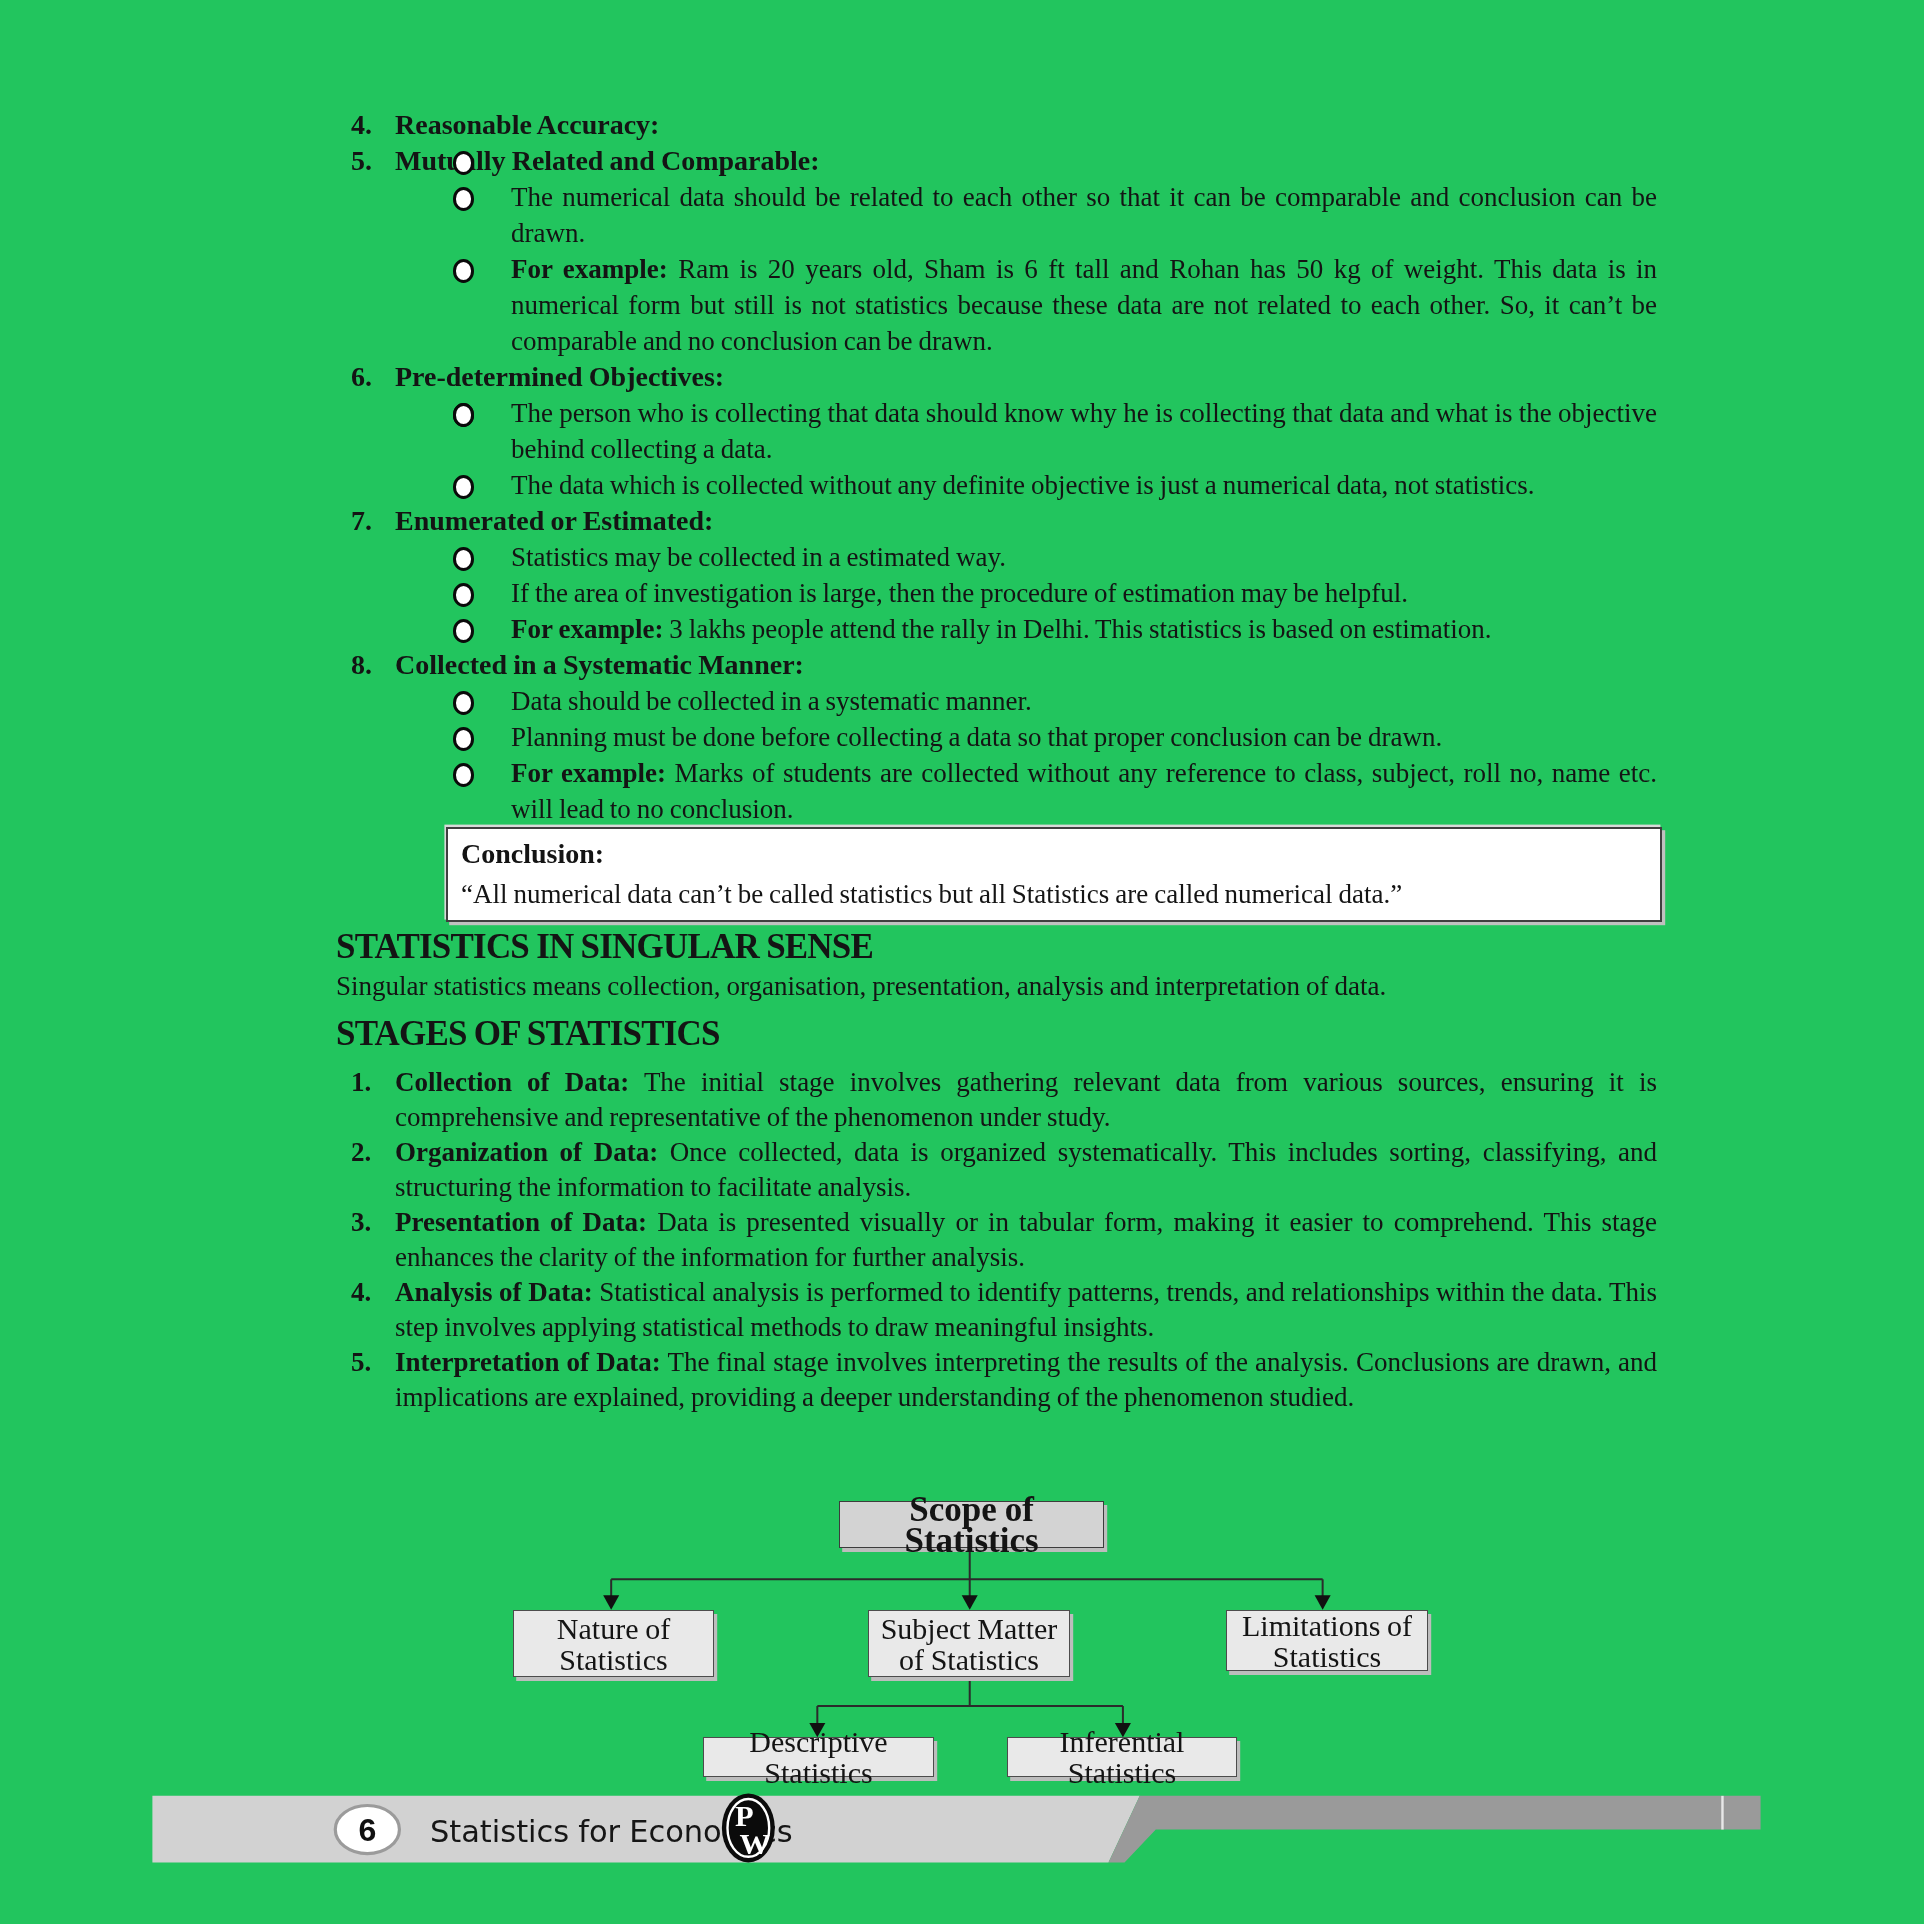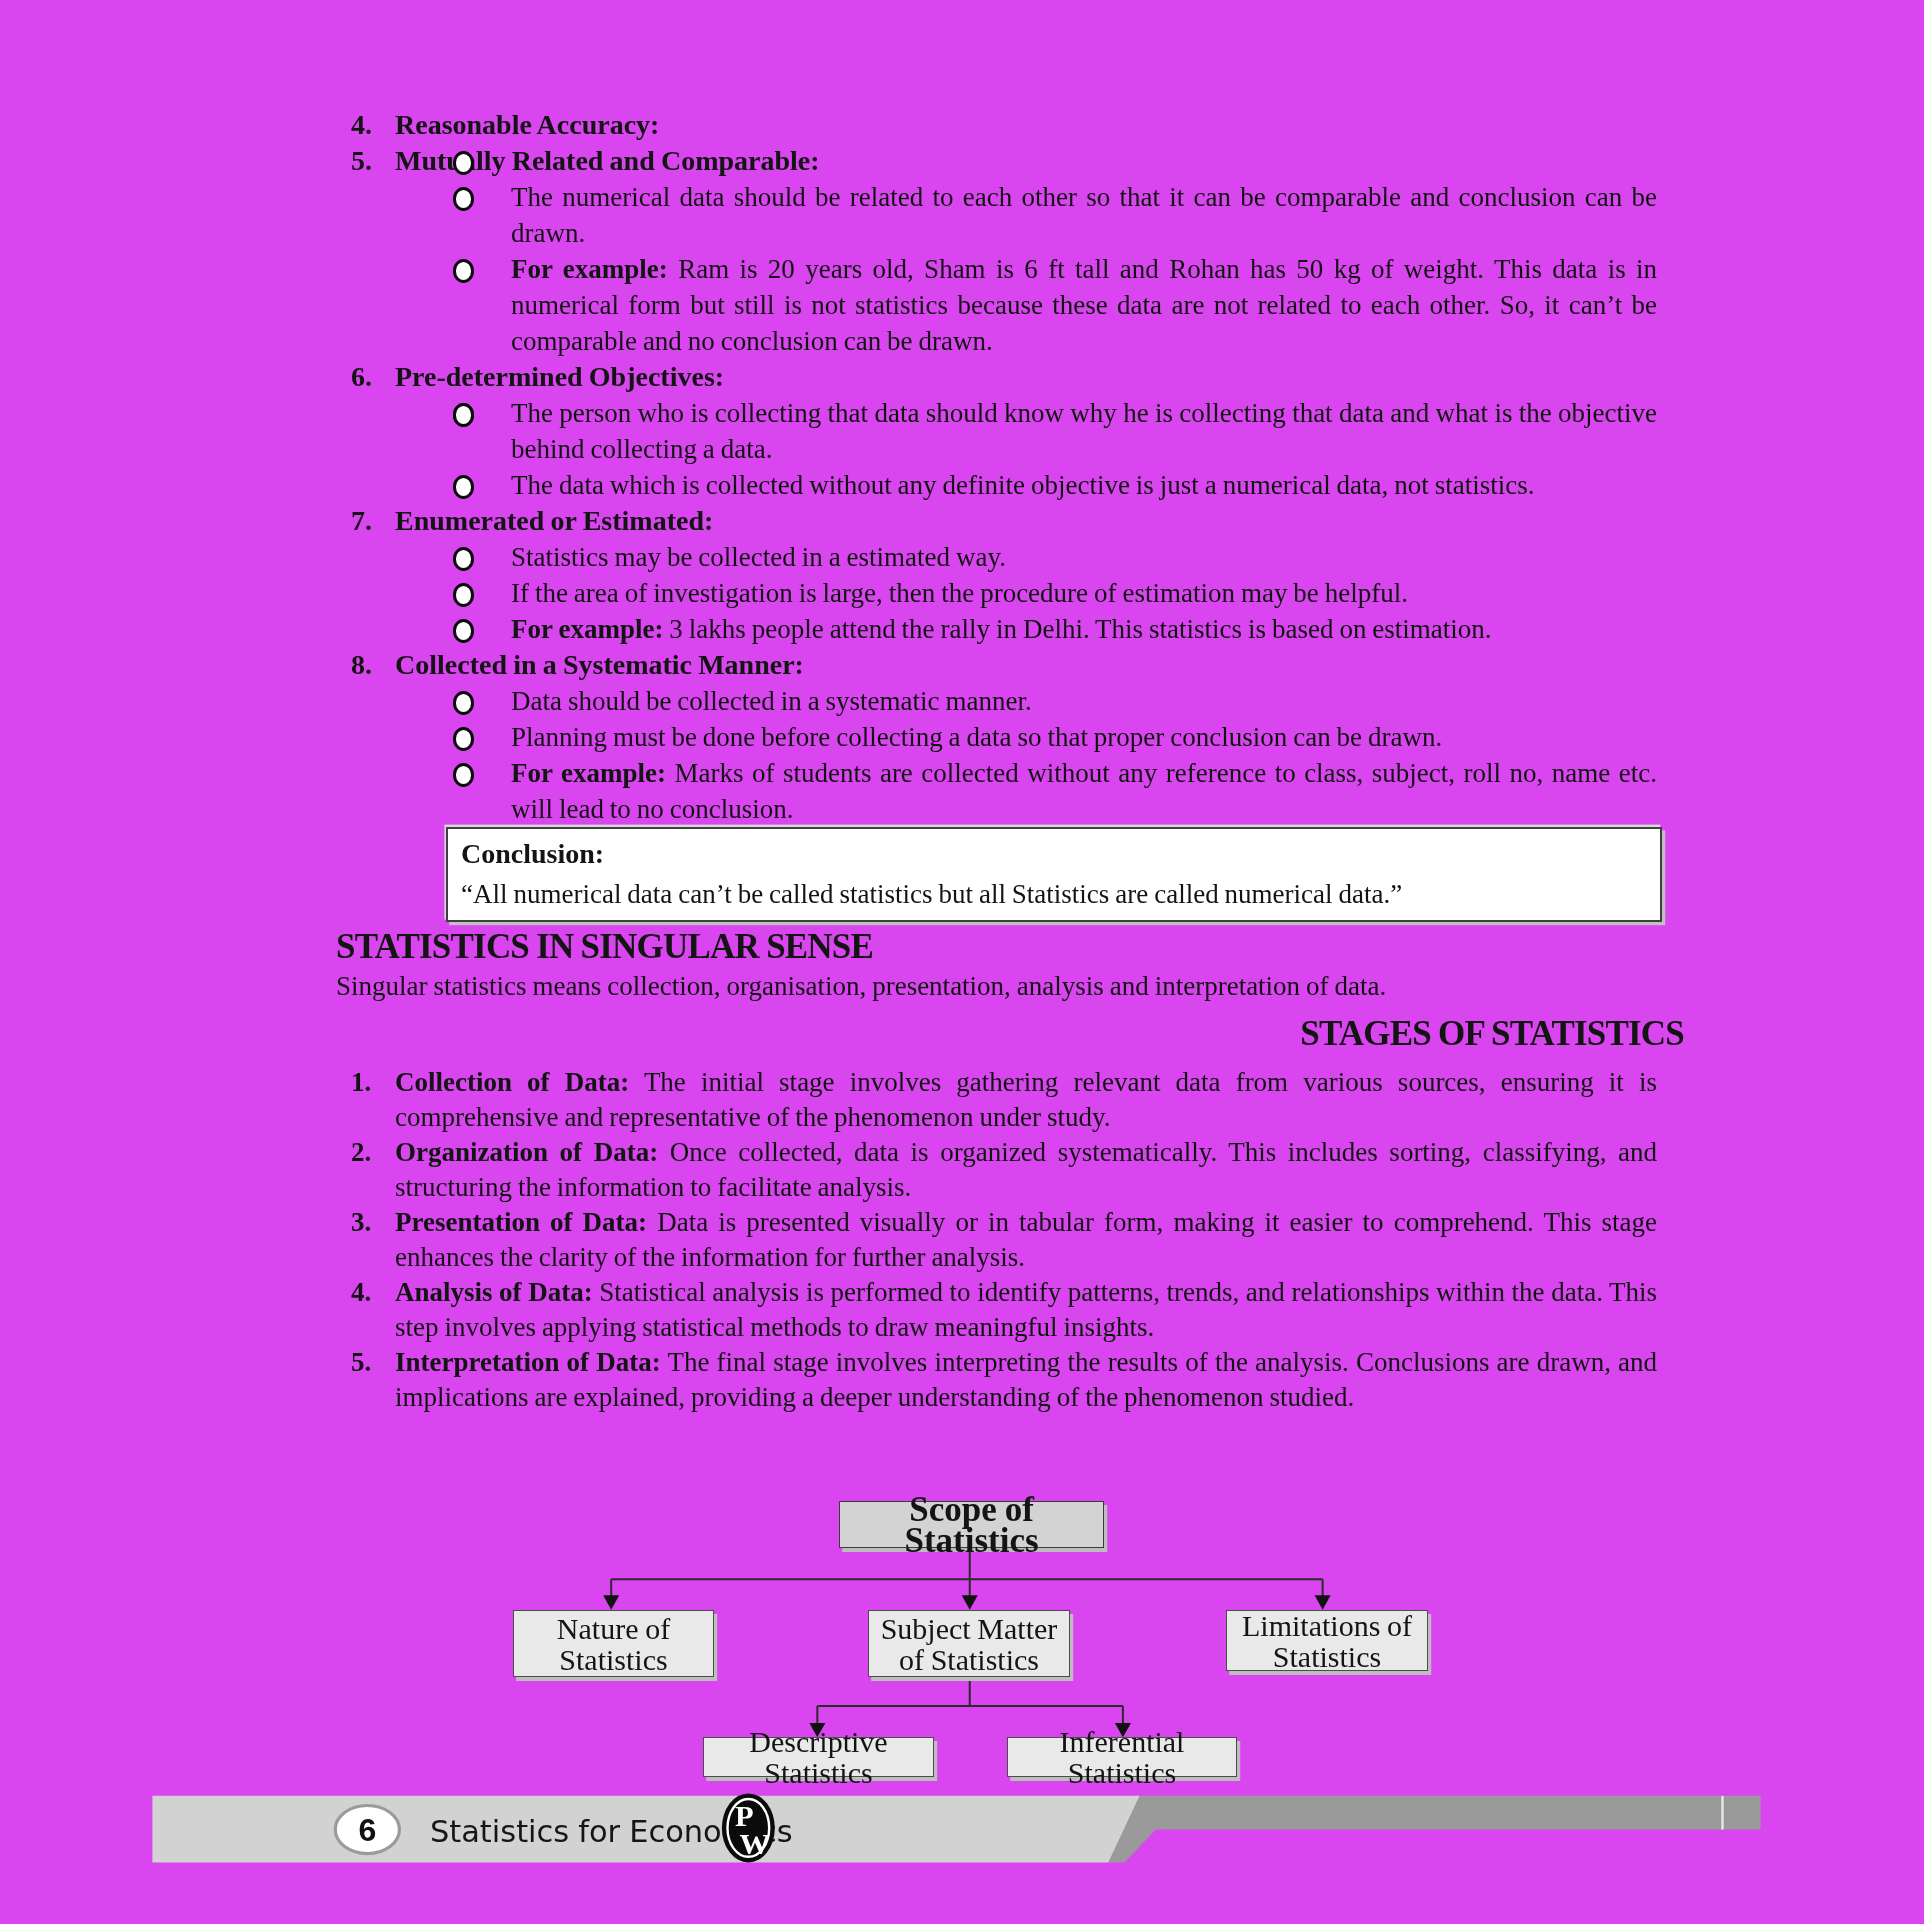--- a/index.html
+++ b/index.html
@@ -1,34 +1,34 @@
 <!DOCTYPE html>
 <html style="font-size:13px"><head>
 <meta charset="utf-8">
 <style>
   html,body{margin:0;padding:0;background:#ffffff;}
-  .page{position:relative;width:1925px;height:1925px;background:#d946ef;overflow:hidden;
+  .page{position:relative;width:1925px;height:1925px;background:#22c55e;overflow:hidden;
         font-family:"Liberation Serif",serif;color:#141414;word-spacing:-0.8px;}
   .content{position:absolute;left:0;top:0;width:1925px;}
 
   
   .clist{margin:107px 0 0 0;}
   .chead{margin:0 268px 0 351px;font-weight:bold;font-size:28px;line-height:36px;}
   .num{display:inline-block;width:44px;text-indent:0;font-weight:bold;}
   .bullet{position:relative;margin:0 268px 0 511px;font-size:27px;line-height:36px;text-align:justify;}
   .ring{position:absolute;left:-58px;top:8px;width:15.2px;height:17.6px;border:3.2px solid #0a0a0a;border-radius:50%;background:#fff;}
 
   
   .conclusion{box-sizing:border-box;margin:0 0 0 446px;width:1216px;border:2.4px solid #3f3f3f;
               background:#fff;box-shadow:3.2px 3.2px 0 #c0c0c0,-1.6px -2.4px 0 #d9d9d9;padding:6.4px 14.4px 4.8px 13px;}
   .conclusion .ctitle{margin:0;font-size:28px;font-weight:bold;line-height:38px;}
   .conclusion .cquote{margin:0;font-size:27px;line-height:42px;}
 
   h2{margin:3.2px 241px 0 336px;font-size:35px;line-height:43px;font-weight:bold;letter-spacing:-0.8px;}
-  h2.second{margin-top:6.4px;text-align:right;}
+  h2.second{margin-top:6.4px;}
   .para{margin:0 268px 0 336px;font-size:27px;line-height:37px;}
 
   
   .stages{margin:10.4px 0 0 0;}
   .sitem{margin:0 268px 0 351px;padding-left:44px;text-indent:-44px;font-size:27px;line-height:35px;text-align:justify;}
   .sitem b{font-weight:bold;}
 
   
   .dbox{position:absolute;box-sizing:border-box;background:#e9e9e9;border:1.6px solid #4c4c4c;
         box-shadow:3.2px 4px 0 #bdbdbd;display:flex;align-items:center;justify-content:center;

